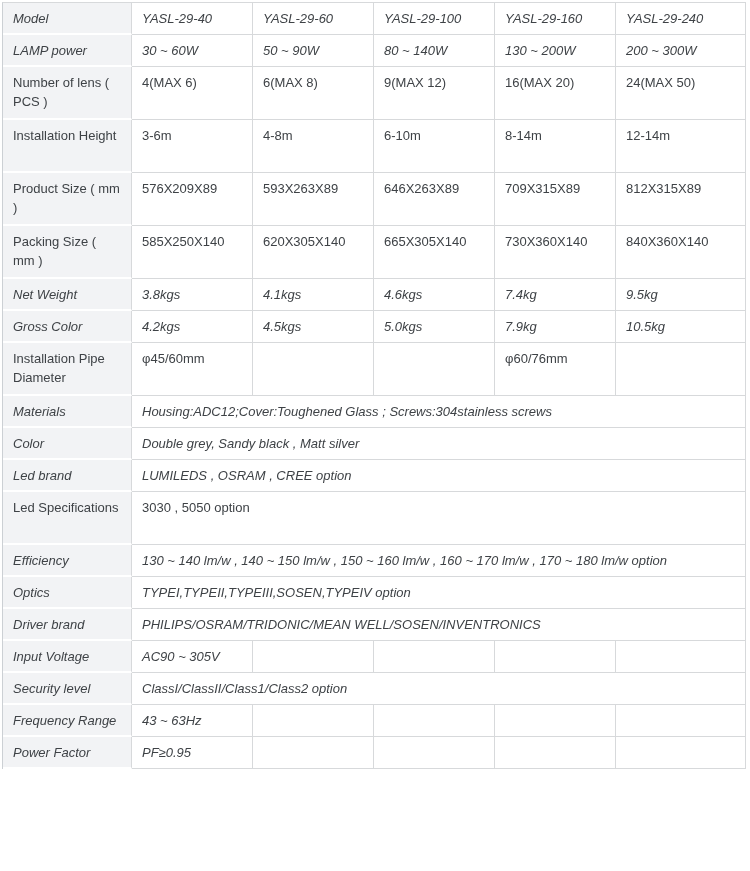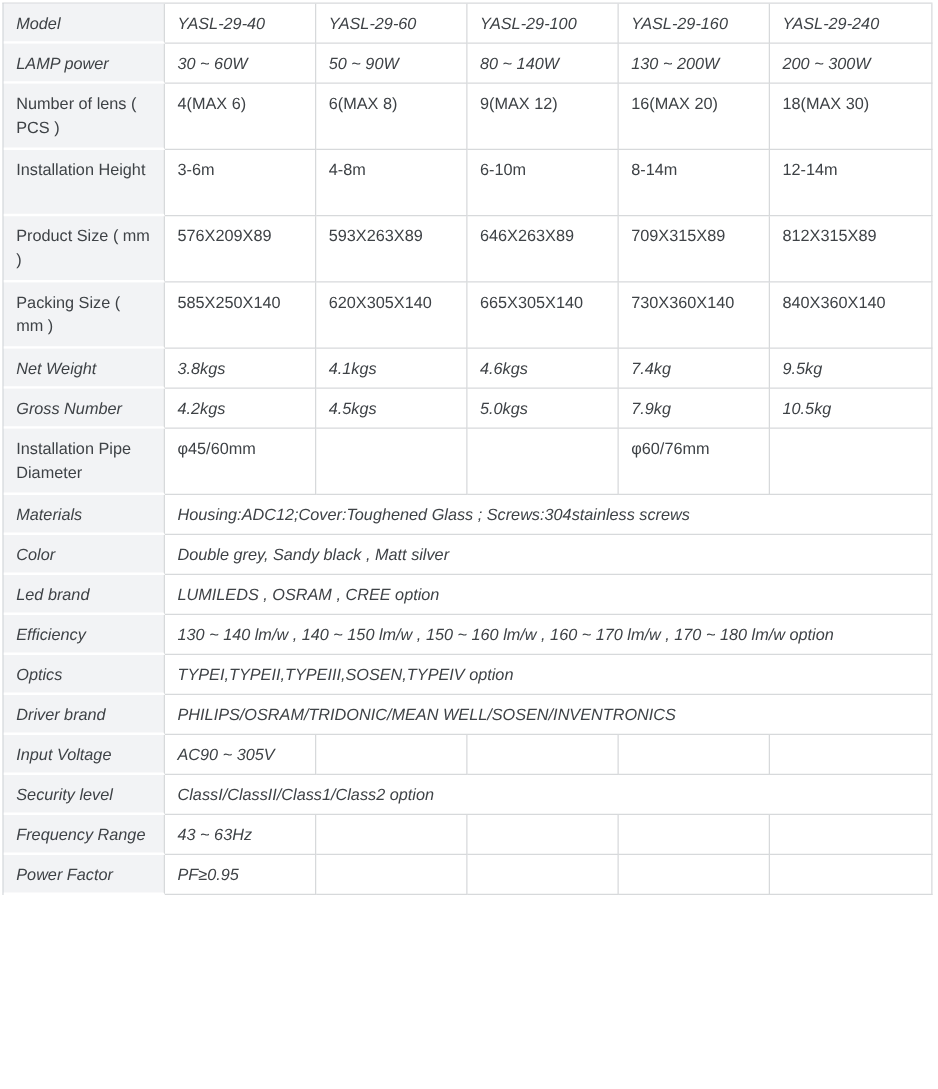--- a/index.html
+++ b/index.html
@@ -72,21 +72,21 @@
       <td>130 ~ 200W</td>
       <td>200 ~ 300W</td>
     </tr>
 
     <tr class="tall">
       <th class="lbl">Number of lens ( PCS )</th>
       <td>4(MAX 6)</td>
       <td>6(MAX 8)</td>
       <td>9(MAX 12)</td>
       <td>16(MAX 20)</td>
-      <td>18(MAX 30)</td>
+      <td>24(MAX 50)</td>
     </tr>
 
     <tr class="tall">
       <th class="lbl">Installation Height</th>
       <td>3-6m</td>
       <td>4-8m</td>
       <td>6-10m</td>
       <td>8-14m</td>
       <td>12-14m</td>
     </tr>
@@ -112,21 +112,21 @@
     <tr class="single">
       <th class="lbl">Net Weight</th>
       <td>3.8kgs</td>
       <td>4.1kgs</td>
       <td>4.6kgs</td>
       <td>7.4kg</td>
       <td>9.5kg</td>
     </tr>
 
     <tr class="single">
-      <th class="lbl">Gross Number</th>
+      <th class="lbl">Gross Color</th>
       <td>4.2kgs</td>
       <td>4.5kgs</td>
       <td>5.0kgs</td>
       <td>7.9kg</td>
       <td>10.5kg</td>
     </tr>
 
     <tr class="tall">
       <th class="lbl">Installation Pipe Diameter</th>
       <td>φ45/60mm</td>
@@ -144,20 +144,24 @@
     <tr class="single">
       <th class="lbl">Color</th>
       <td colspan="5">Double grey, Sandy black , Matt silver</td>
     </tr>
 
     <tr class="single">
       <th class="lbl">Led brand</th>
       <td colspan="5">LUMILEDS , OSRAM , CREE option</td>
     </tr>
 
+    <tr class="tall">
+      <th class="lbl">Led Specifications</th>
+      <td colspan="5">3030 , 5050 option</td>
+    </tr>
 
     <tr class="single">
       <th class="lbl">Efficiency</th>
       <td colspan="5">130 ~ 140 lm/w , 140 ~ 150 lm/w , 150 ~ 160 lm/w , 160 ~ 170 lm/w , 170 ~ 180 lm/w option</td>
     </tr>
 
 
 
     <tr class="single">
       <th class="lbl">Optics</th>

